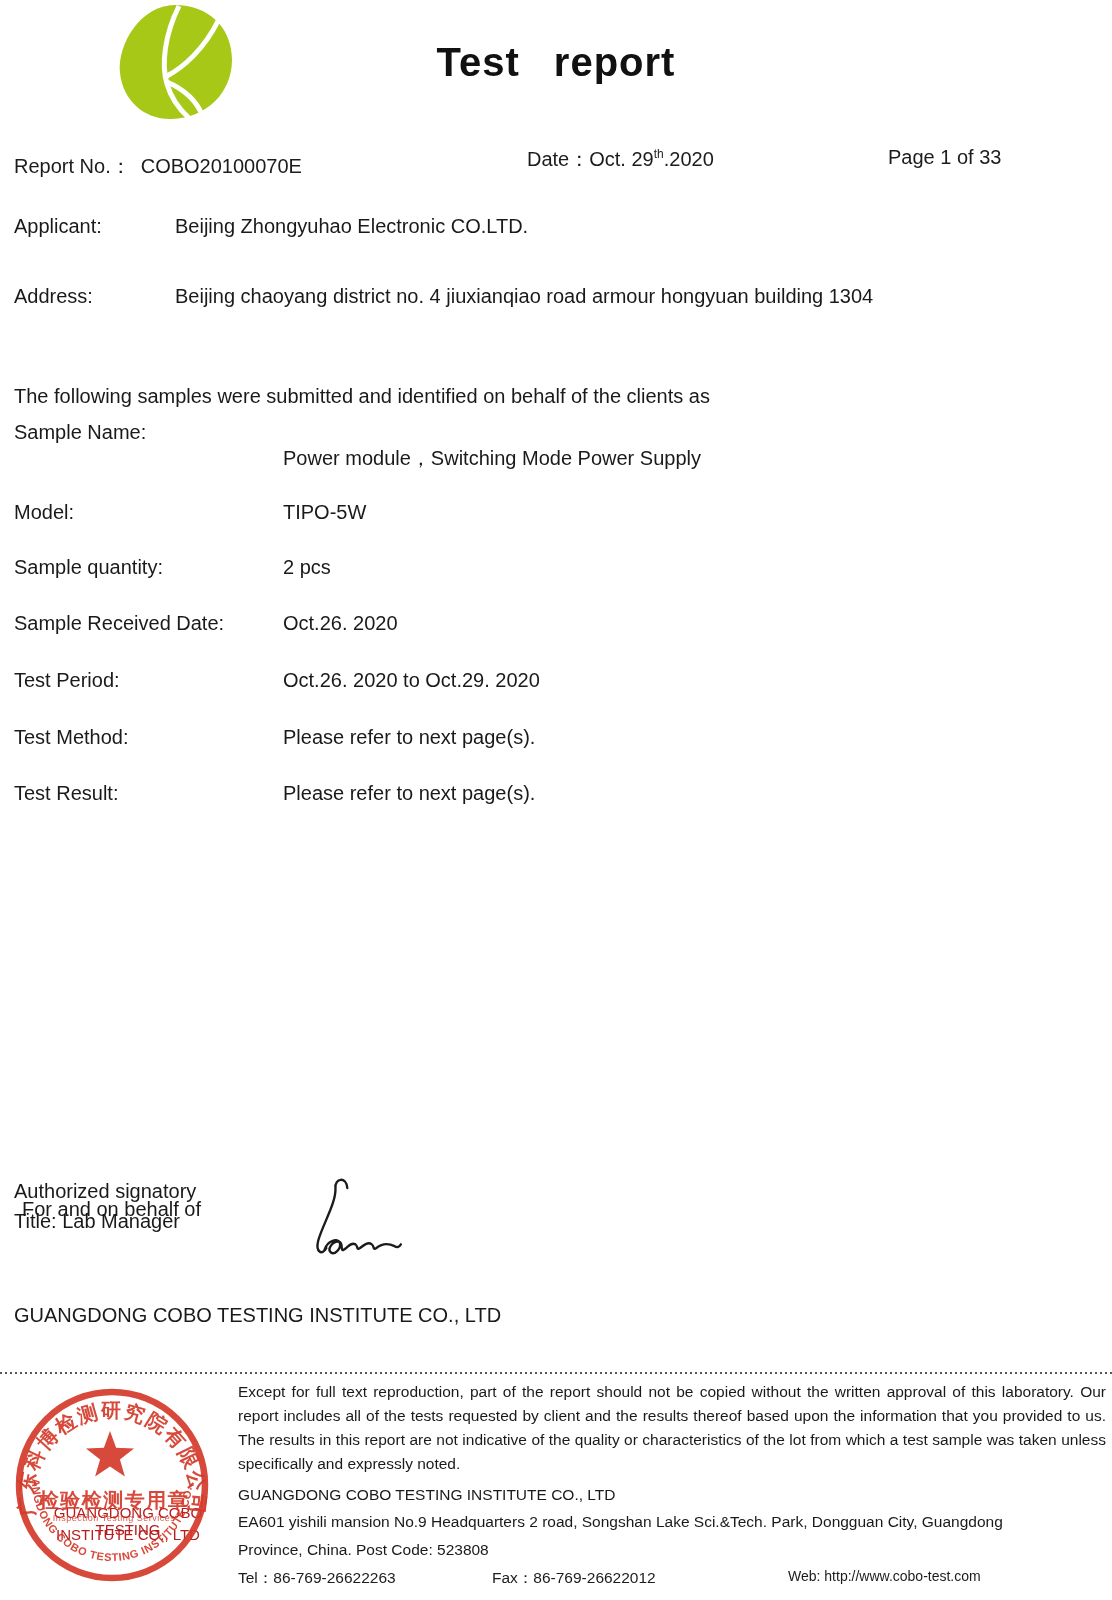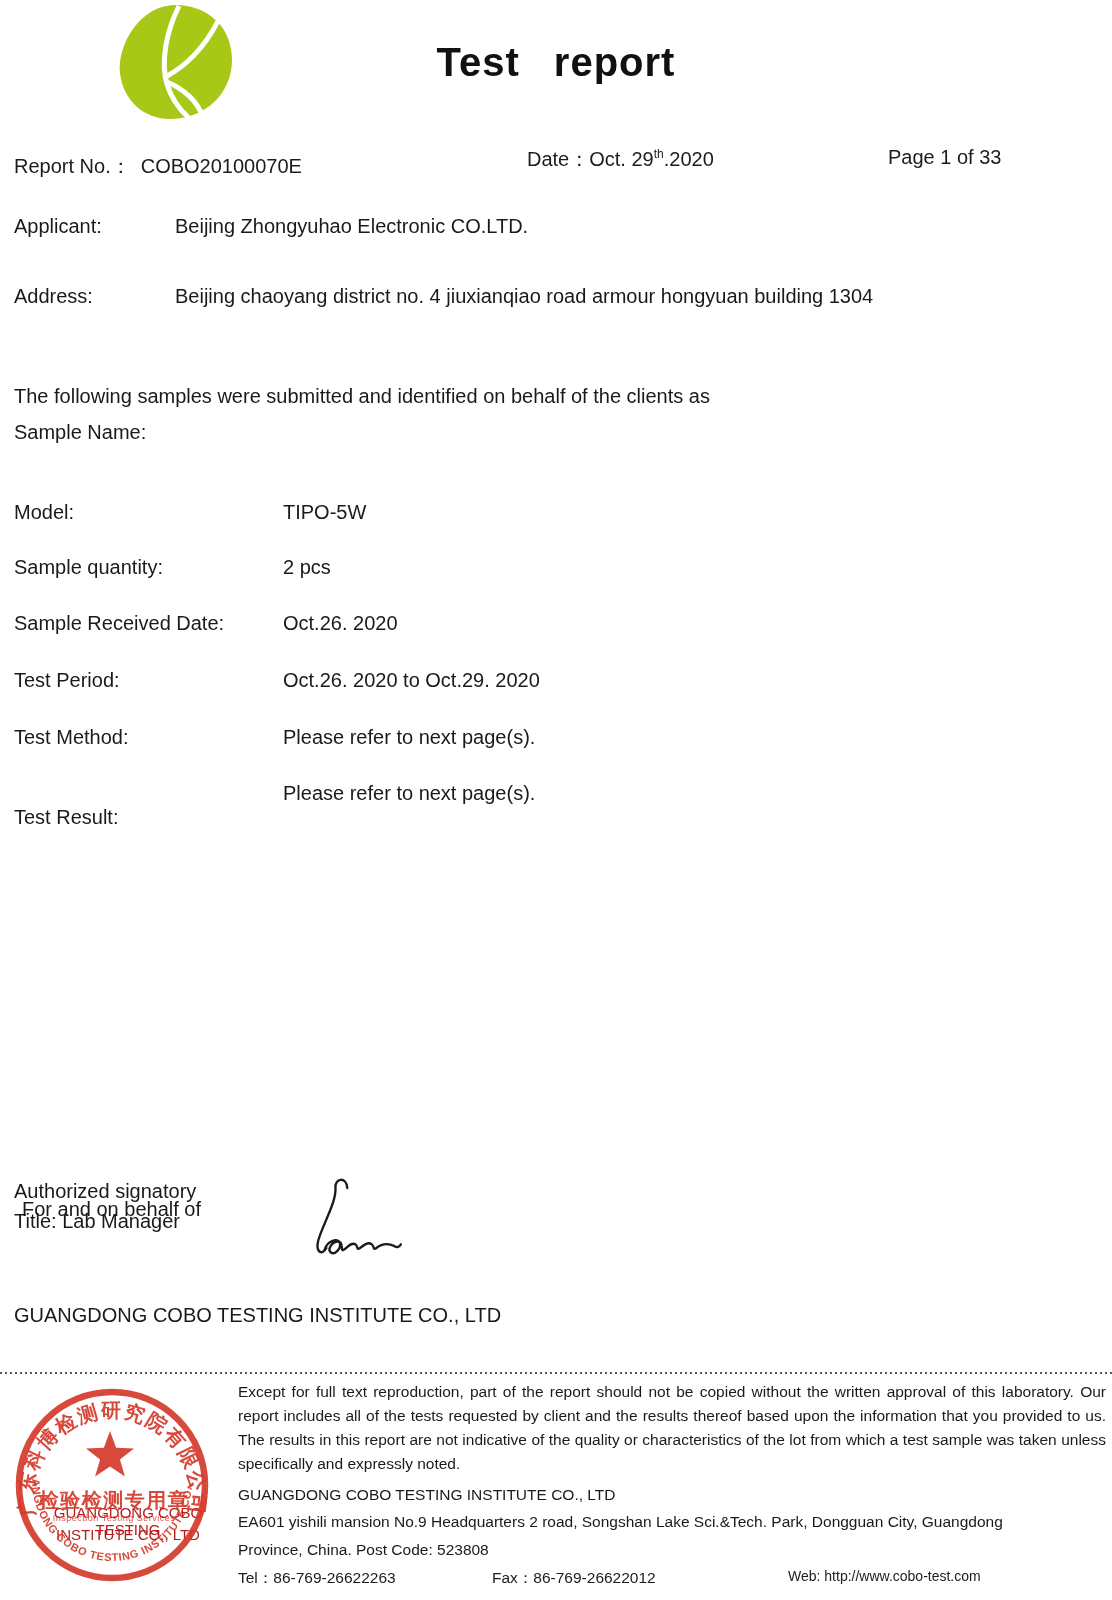--- a/index.html
+++ b/index.html
@@ -57,37 +57,38 @@
 
   <div class="abs lbl" style="left:14px;top:215px;">Applicant:</div>
   <div class="abs val" style="left:175px;top:215px;">Beijing Zhongyuhao Electronic CO.LTD.</div>
 
   <div class="abs lbl" style="left:14px;top:285px;">Address:</div>
   <div class="abs val" style="left:175px;top:285px;">Beijing chaoyang district no. 4 jiuxianqiao road armour hongyuan building 1304</div>
 
   <div class="abs text" style="left:14px;top:385px;">The following samples were submitted and identified on behalf of the clients as</div>
 
   <div class="abs lbl" style="left:14px;top:421px;">Sample Name:</div>
+  <div class="abs val" style="left:283px;top:445px;">Power module，Switching Mode Power Supply</div>
 
   <div class="abs lbl" style="left:14px;top:501px;">Model:</div>
   <div class="abs val" style="left:283px;top:501px;">TIPO-5W</div>
 
   <div class="abs lbl" style="left:14px;top:556px;">Sample quantity:</div>
   <div class="abs val" style="left:283px;top:556px;">2 pcs</div>
 
   <div class="abs lbl" style="left:14px;top:612px;">Sample Received Date:</div>
   <div class="abs val" style="left:283px;top:612px;">Oct.26. 2020</div>
 
   <div class="abs lbl" style="left:14px;top:669px;">Test Period:</div>
   <div class="abs val" style="left:283px;top:669px;">Oct.26. 2020 to Oct.29. 2020</div>
 
   <div class="abs lbl" style="left:14px;top:726px;">Test Method:</div>
   <div class="abs val" style="left:283px;top:726px;">Please refer to next page(s).</div>
 
-  <div class="abs lbl" style="left:14px;top:782px;margin-top:24px;">Test Result:</div>
+  <div class="abs lbl" style="left:14px;top:782px;">Test Result:</div>
   <div class="abs val" style="left:283px;top:782px;">Please refer to next page(s).</div>
 
   <div class="abs text" style="left:14px;top:1180px;">Authorized signatory</div>
   <div class="abs text" style="left:14px;top:1210px;">Title: Lab Manager</div>
 
   <svg class="sig" viewBox="0 0 150 110" aria-hidden="true">
     <g fill="none" stroke="#1b1b1b" stroke-width="2.6" stroke-linecap="round">
       <path d="M72,22 C71,9 58,11 59,22 C60,38 45,62 40,80 C37,92 44,97 49,88"></path>
       <path d="M47,90 C50,80 62,76 64,83 C65,89 58,96 54,93 C50,90 55,80 63,81 C68,82 64,92 68,90 C73,87 76,81 81,84 C84,86 82,91 86,88 C91,84 95,81 99,84 C102,86 100,91 104,88 C109,84 116,82 124,86 C127,88 129,87 131,84"></path>
     </g>

